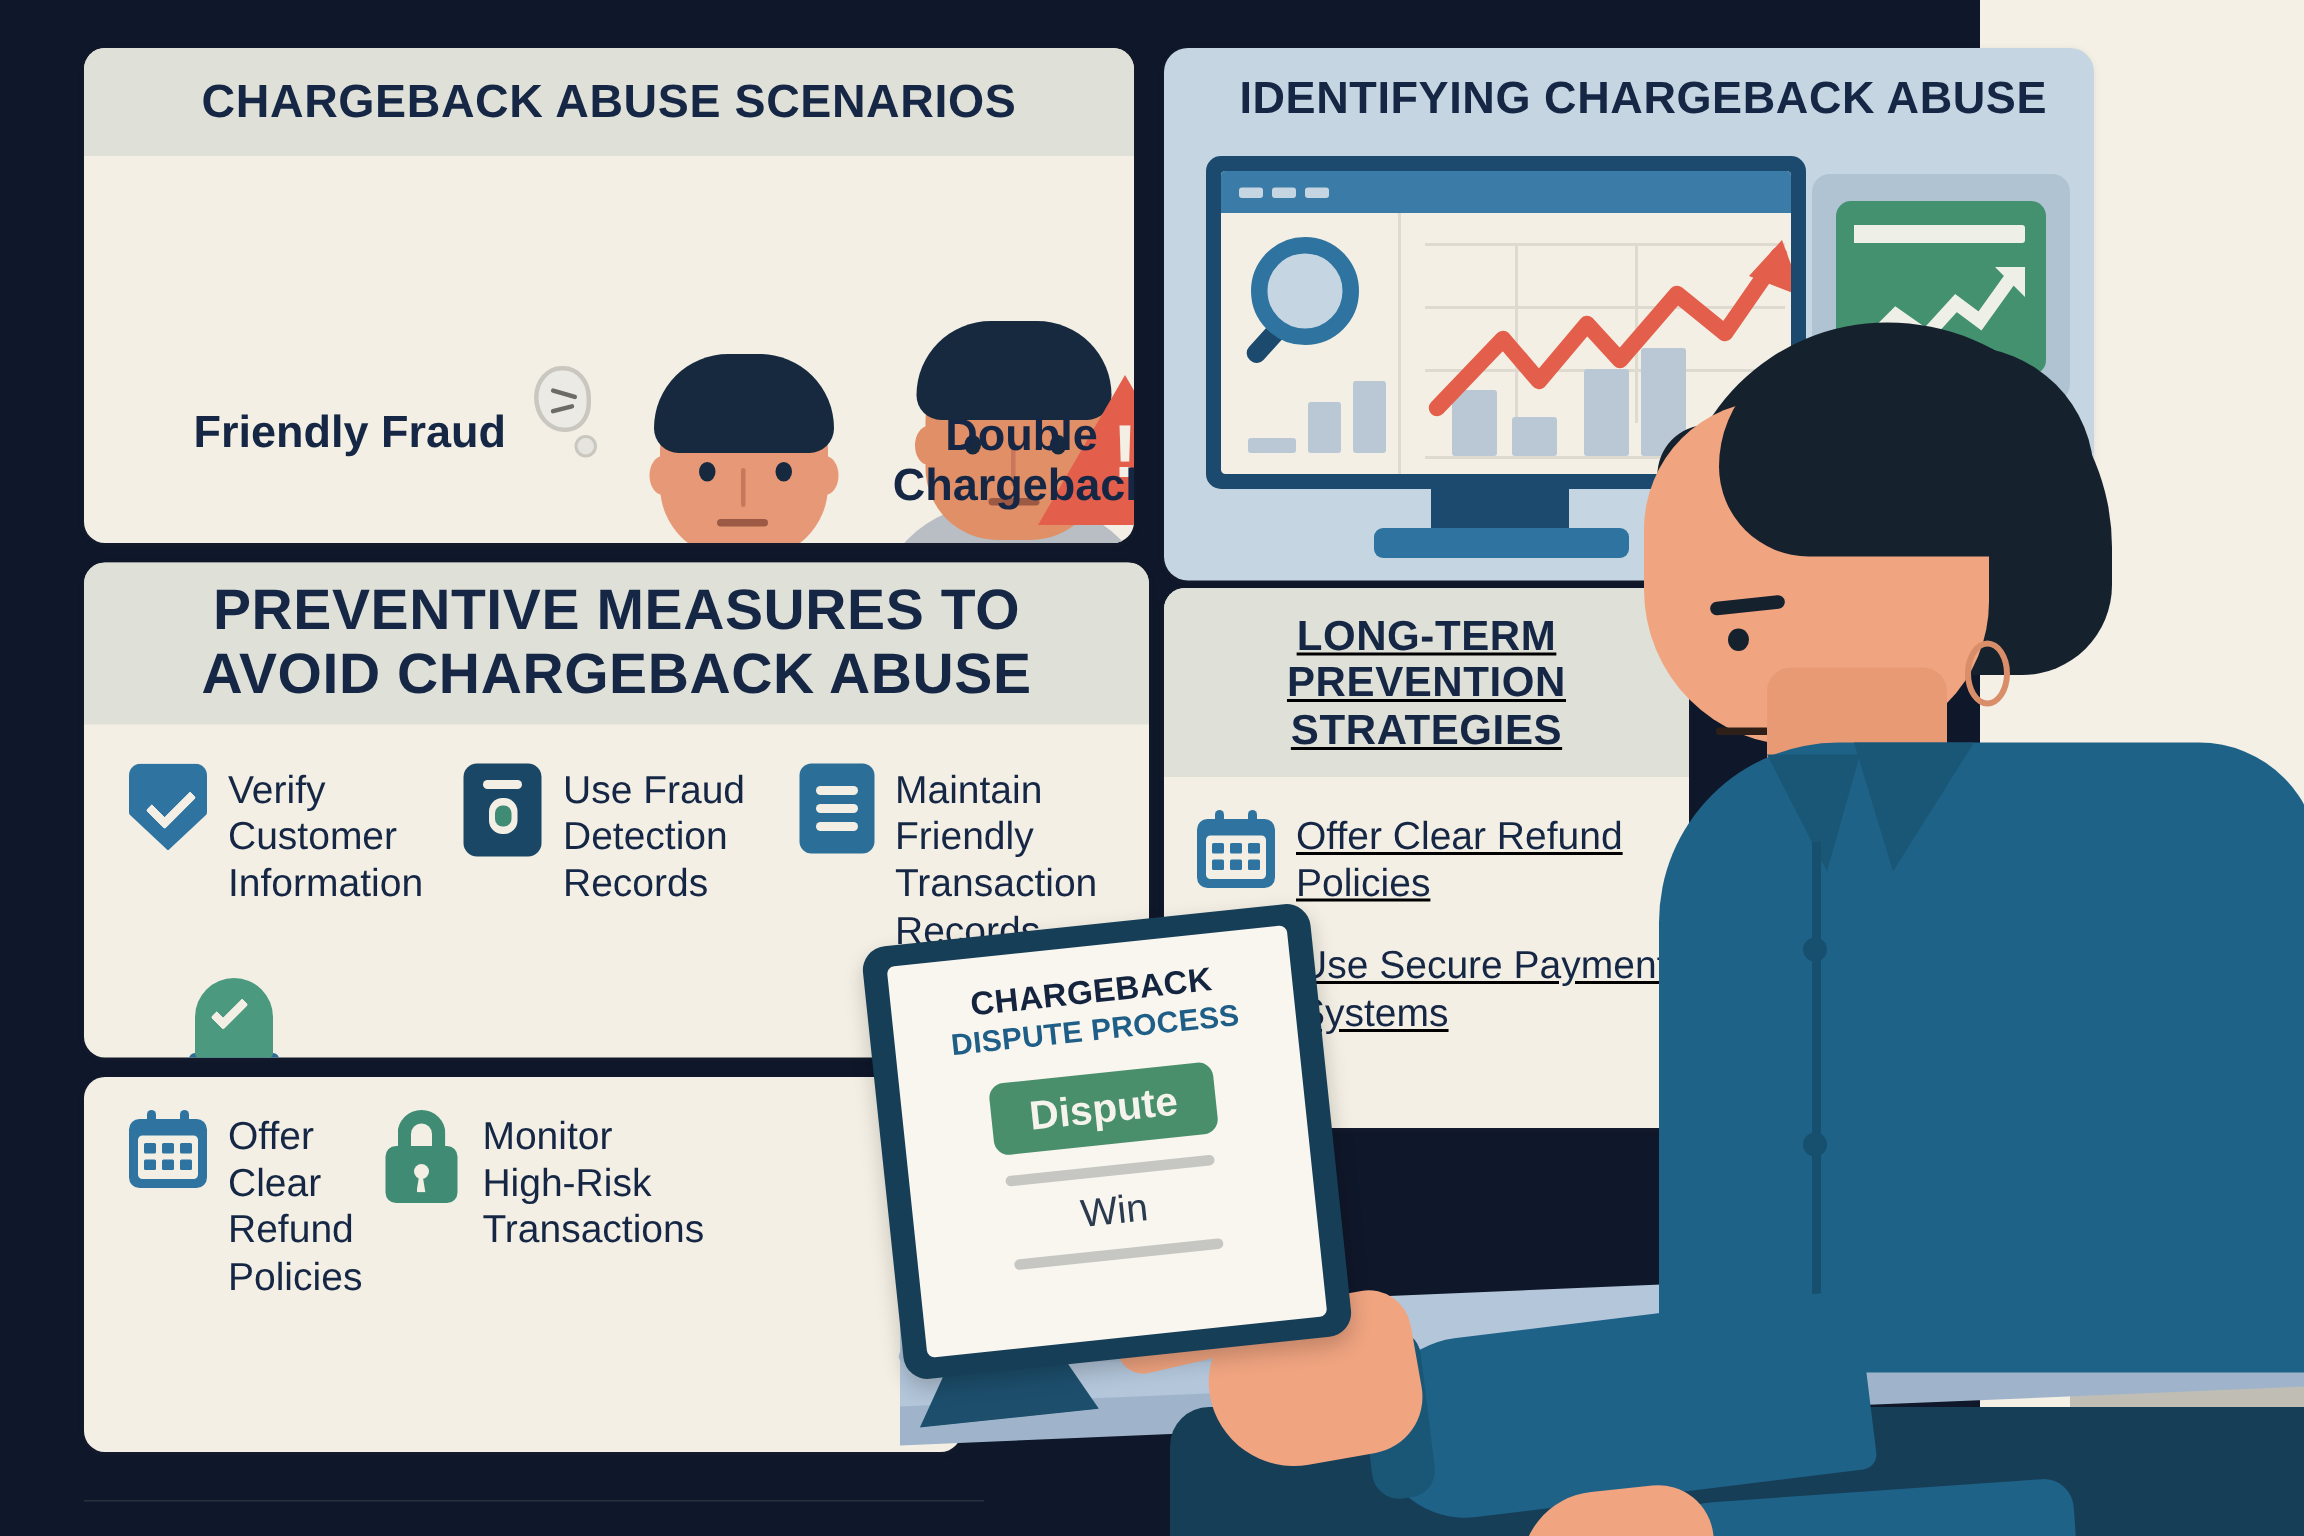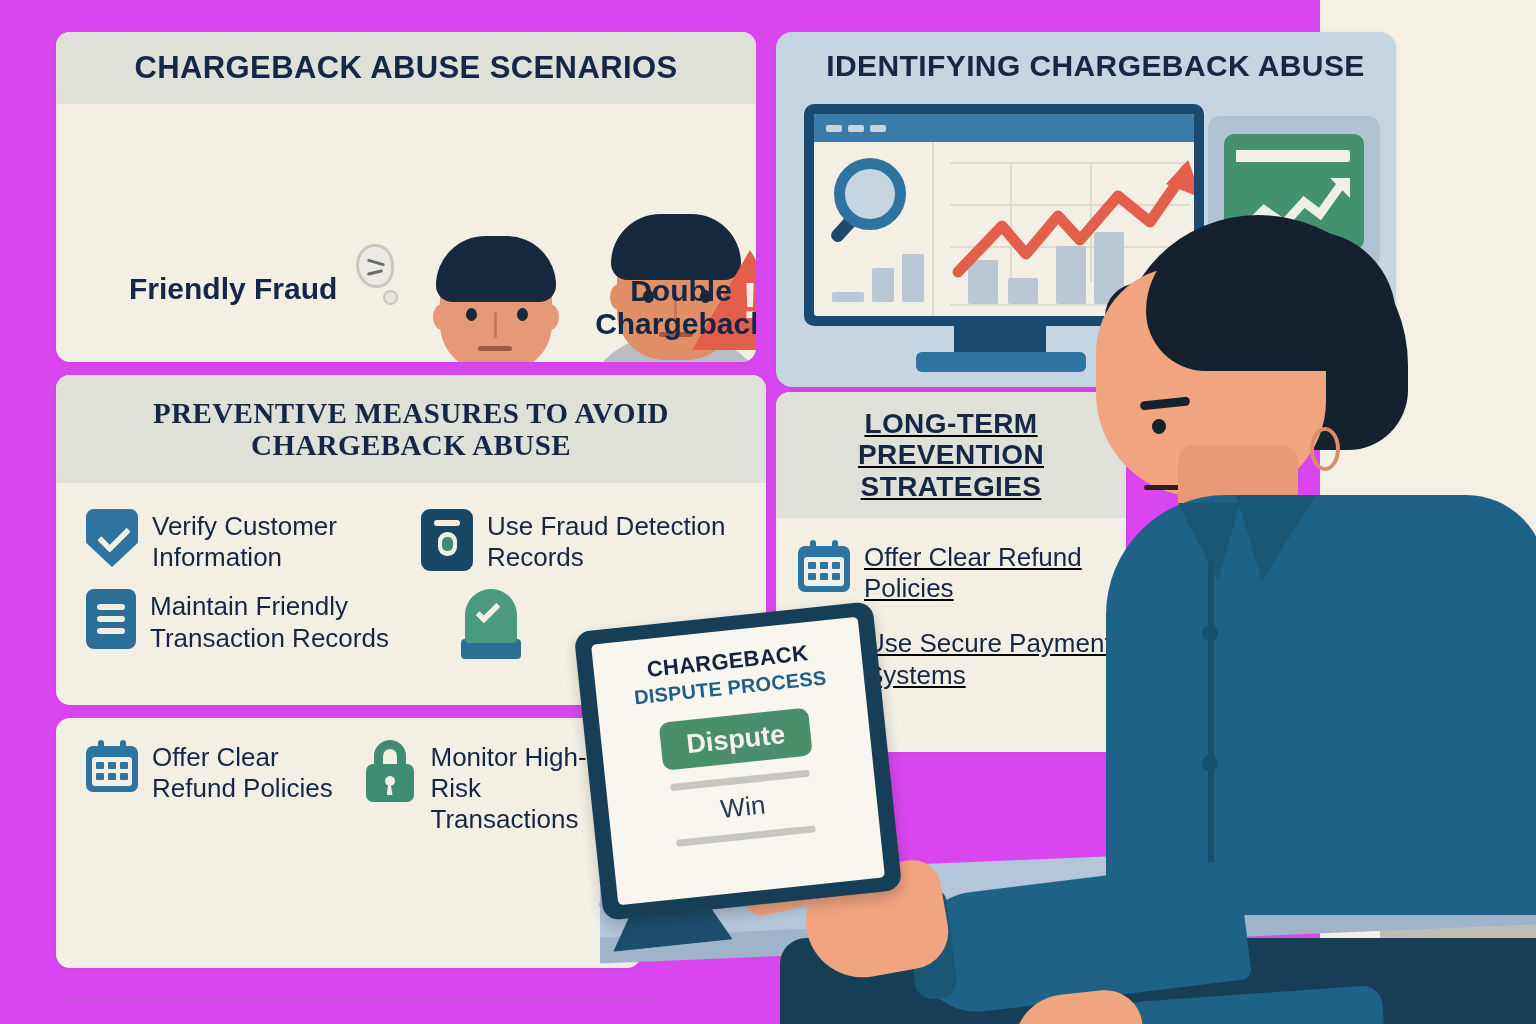--- a/index.html
+++ b/index.html
@@ -12,21 +12,21 @@
     font-family: "Liberation Sans", sans-serif;
     position: relative;
   }
 
   
   #canvas {
     position: absolute;
     inset: 0;
     width: 1320px;
     height: 1024px;
-    background: #d946ef;
+    background: #0f172a;
   }
 
   
   .panel {
     position: absolute;
     background: #f3efe4;
     border-radius: 14px;
     box-shadow: 0 1px 4px rgba(80,80,70,.10);
     overflow: hidden;
   }
@@ -181,25 +181,25 @@
   .warn-tri::after {
     content: "!"; position: absolute;
     left: -9px; top: 28px; width: 18px;
     color: #f3efe4; font-size: 50px; font-weight: bold;
     text-align: center; line-height: .95;
   }
 
   
   #p-prevent { left: 56px; top: 375px; width: 710px; height: 330px; }
   #p-prevent .panel-band { height: 108px; padding: 0 26px; }
-  #p-prevent .panel-title { font-size: 29px; font-family: Liberation Serif, serif; }
+  #p-prevent .panel-title { font-size: 38px; }
 
   .bullet-grid {
     position: relative; display: grid;
-    grid-template-columns: 1fr 1fr;
+    grid-template-columns: 1fr 1fr 1fr;
     padding: 26px 22px 0 30px;
     column-gap: 12px; row-gap: 16px;
   }
   .bullet { display: flex; gap: 14px; align-items: flex-start; }
   .bullet-text {
     color: #152745; font-size: 26px; font-weight: 500;
     line-height: 1.2; padding-top: 2px;
   }
 
   .ic { flex: 0 0 auto; position: relative; }

